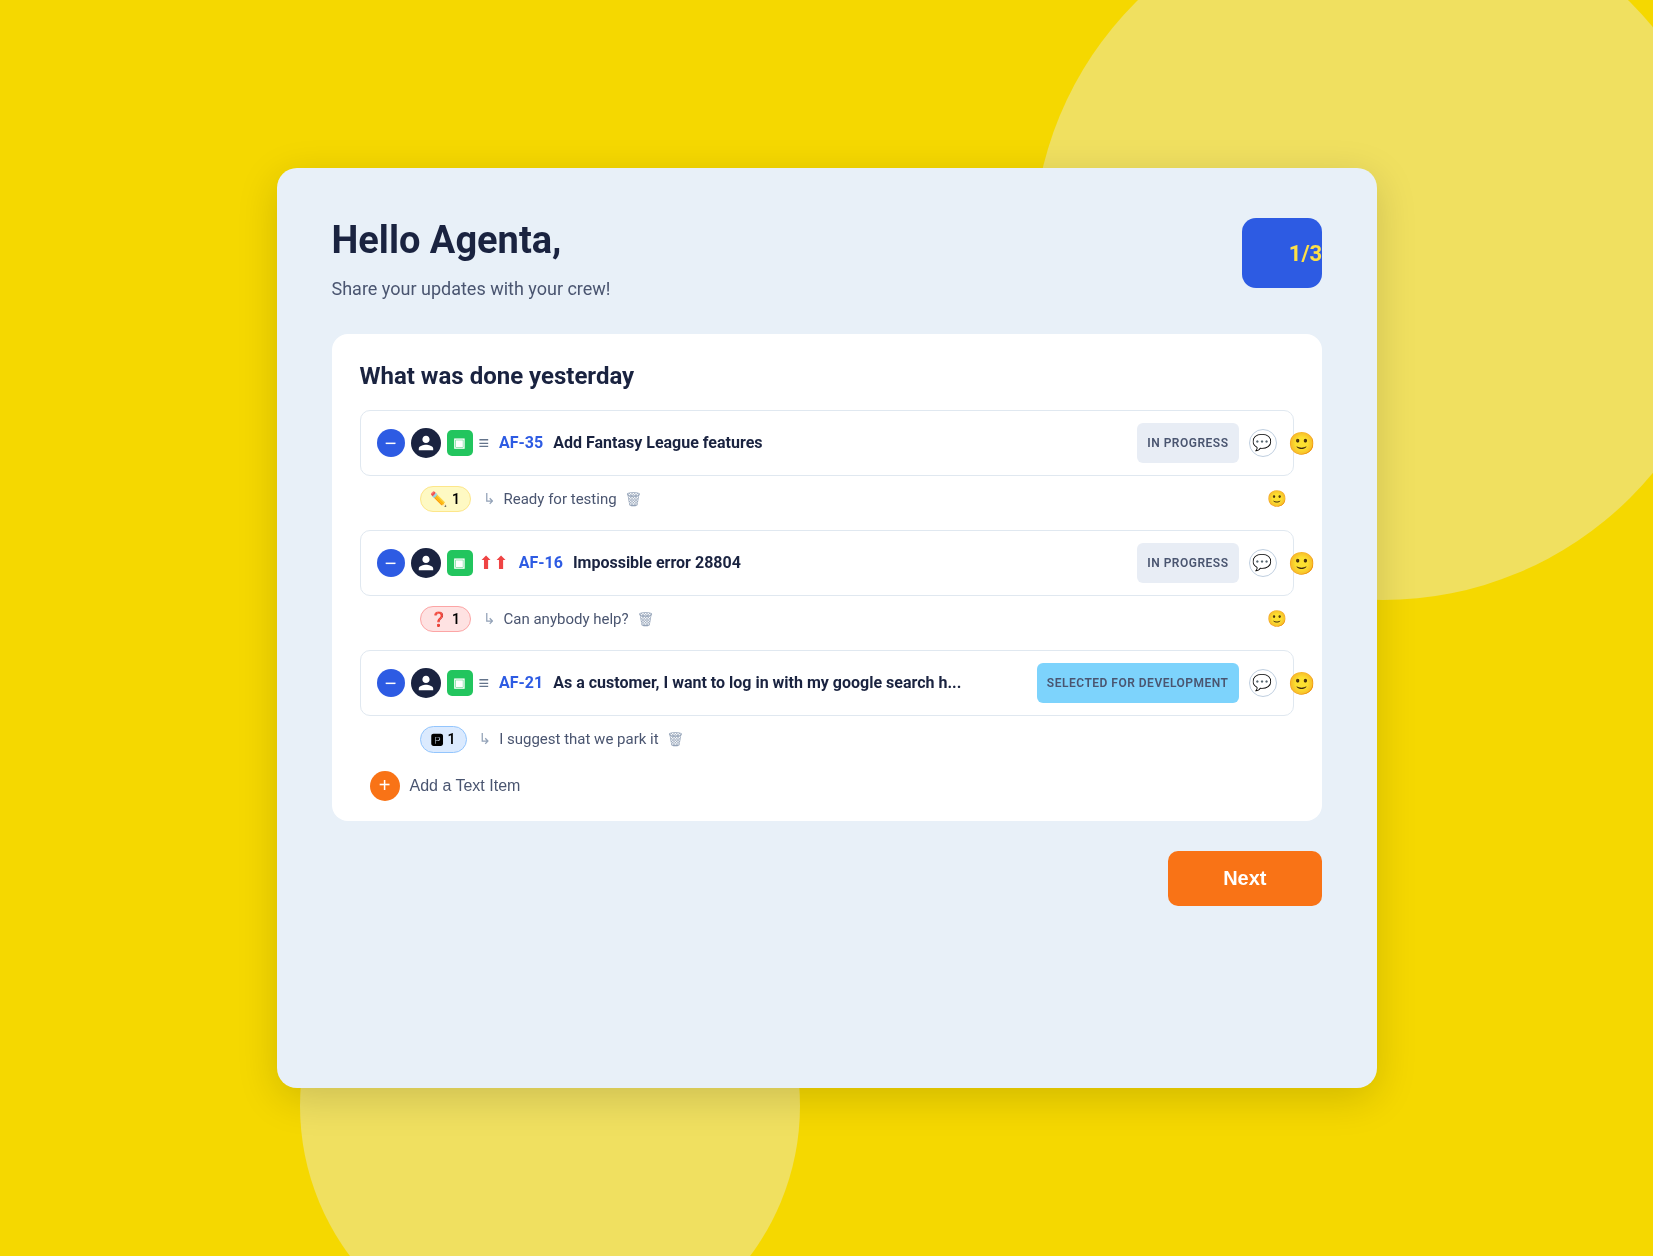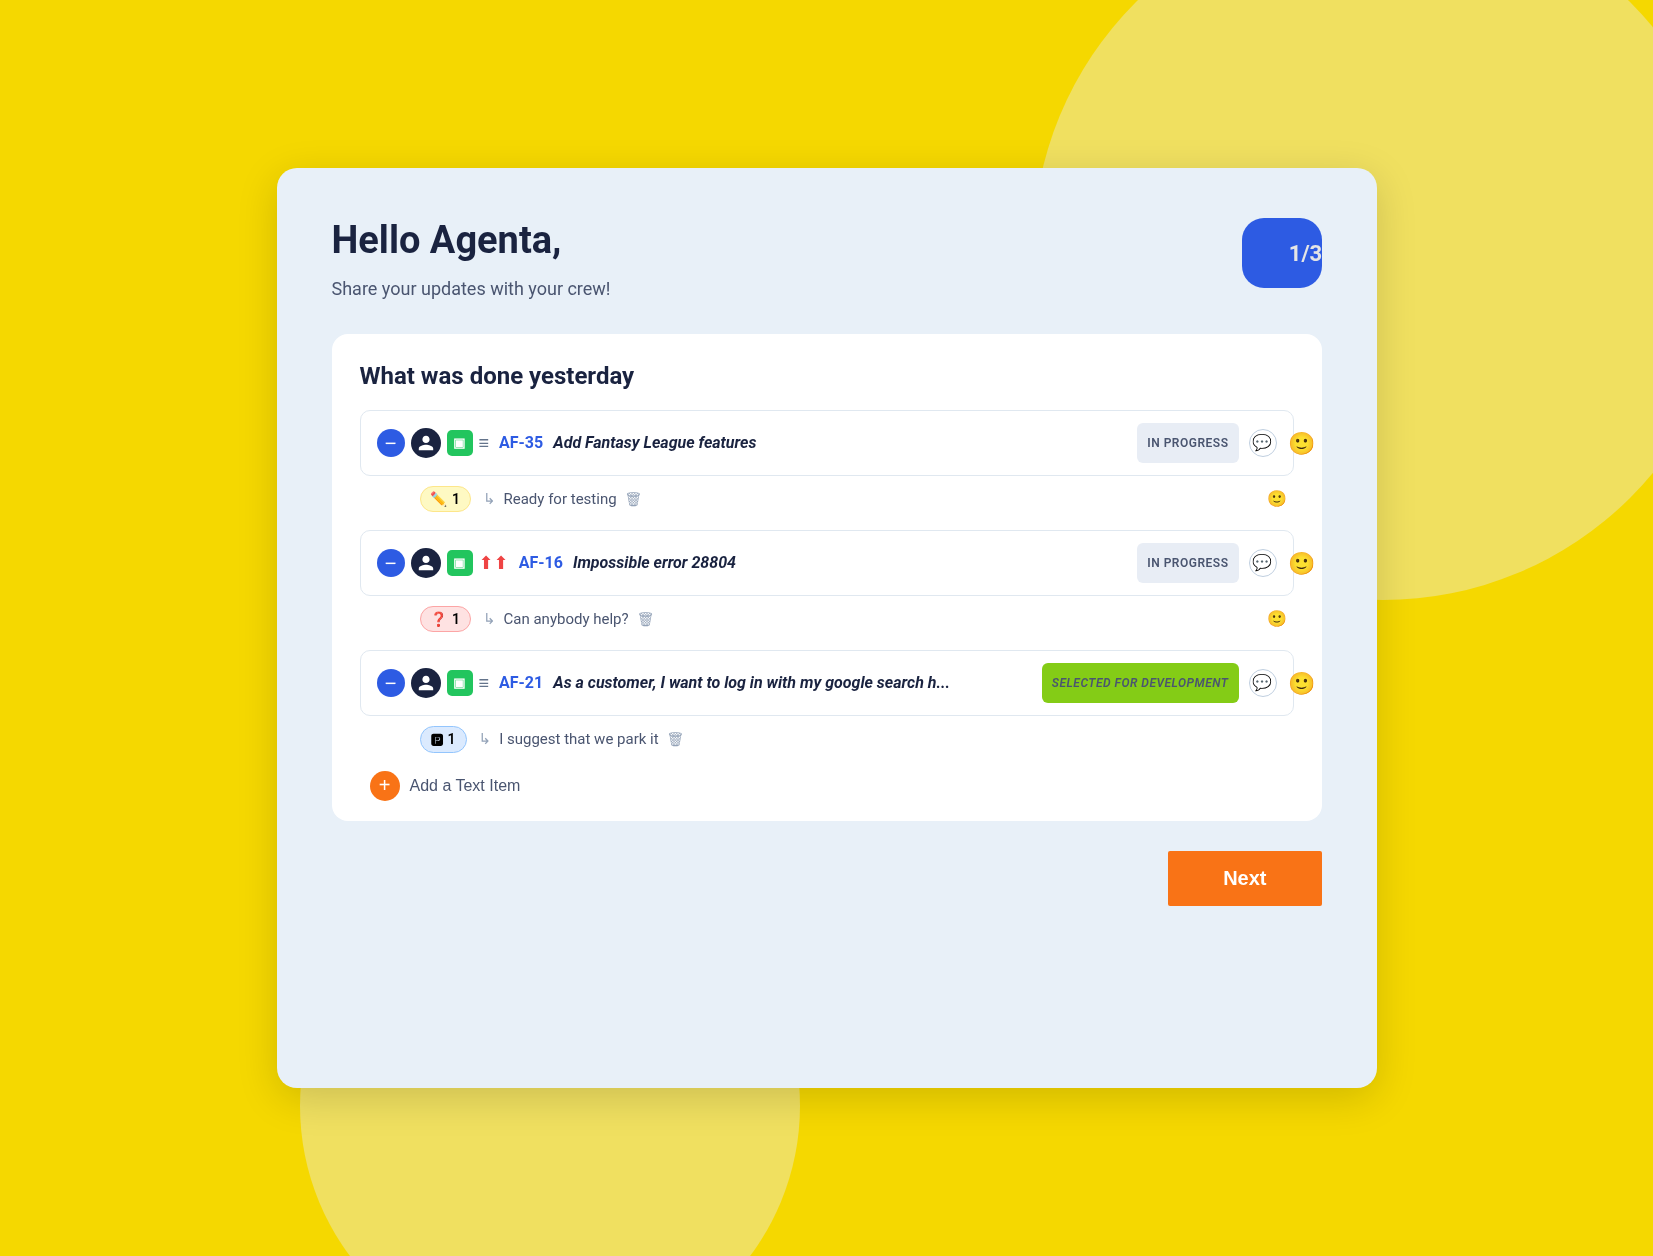--- a/index.html
+++ b/index.html
@@ -62,26 +62,26 @@
     }
 
     .greeting-subtitle {
       font-size: 18px;
       color: #4a5570;
       margin-top: 14px;
     }
 
     .page-badge {
       background: #2d5be3;
-      color: #e5e5e5;
+      color: #fde047;
       font-size: 22px;
       font-weight: 700;
       width: 80px;
       height: 70px;
-      border-radius: 22px;
+      border-radius: 14px;
       display: flex;
       align-items: center;
       justify-content: center;
       padding-left: 48px;
     }
 
     .section-container {
       background: white;
       border-radius: 16px;
       padding: 28px 28px 20px 28px;
@@ -174,38 +174,36 @@
       font-weight: 700;
       font-size: 16px;
       margin-right: 10px;
     }
 
     .task-title {
       font-weight: 700;
       font-size: 16px;
       color: #1a2340;
       flex: 1;
-      font-style: italic;
     }
 
     .status-badge {
       background: #e8edf5;
       color: #4a5570;
       font-size: 12px;
       font-weight: 600;
       padding: 13px 10px;
       border-radius: 6px;
       letter-spacing: 0.5px;
       margin-right: 10px;
     }
 
     .status-badge.selected {
-      background: #84cc16;
+      background: #7dd3fc;
       color: #4a5570;
-      font-style: italic;
     }
 
     .comment-btn {
       width: 28px;
       height: 28px;
       border-radius: 50%;
       border: 1.5px solid #c0cfe0;
       background: white;
       display: flex;
       align-items: center;
@@ -305,21 +303,21 @@
     .next-btn {
       display: flex;
       justify-content: flex-end;
       margin-top: 30px;
     }
 
     .next-button {
       background: #f97316;
       color: white;
       border: none;
-      border-radius: 2px;
+      border-radius: 10px;
       padding: 16px 55px;
       font-size: 20px;
       font-weight: 600;
       cursor: pointer;
     }
 
     .task-row-wrapper {
       position: relative;
       margin-bottom: 10px;
     }

